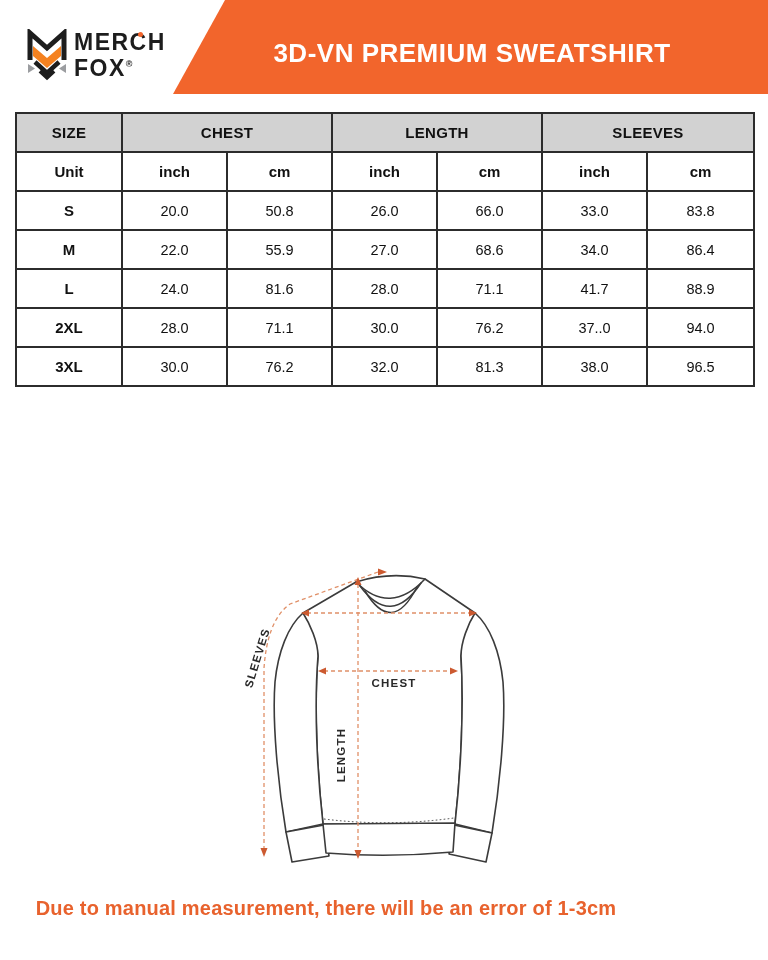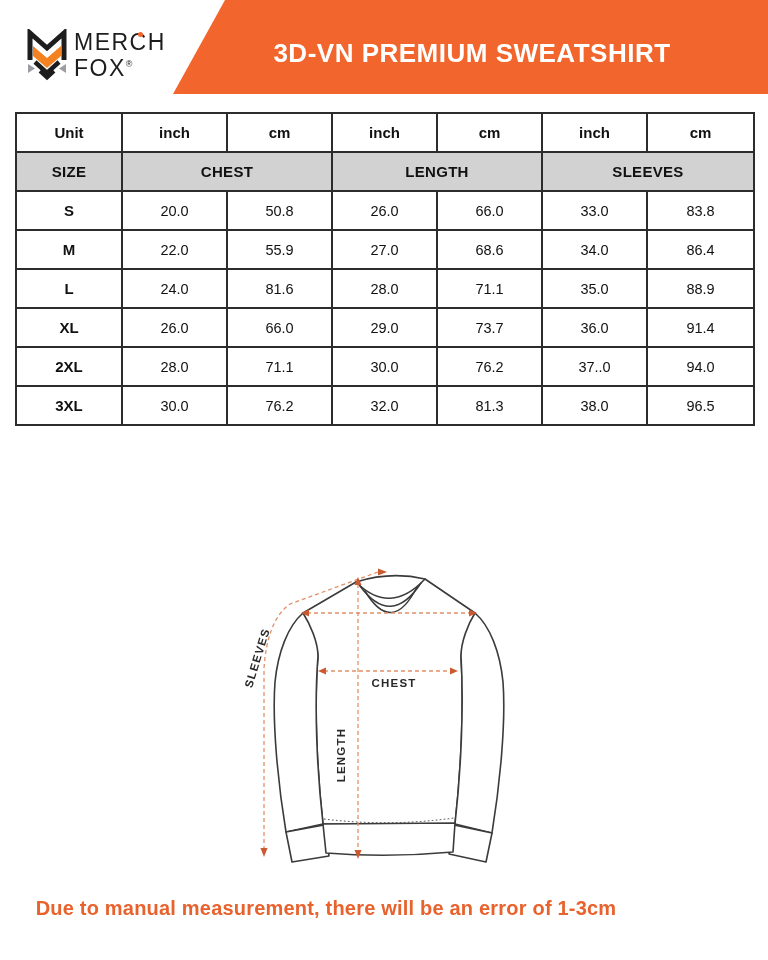--- a/index.html
+++ b/index.html
@@ -14,21 +14,21 @@
   
   .header{position:absolute;top:0;left:0;width:768px;height:94px;background:#fff;}
   .banner{position:absolute;top:0;left:0;width:768px;height:94px;background:var(--accent);
           clip-path:polygon(225px 0,768px 0,768px 94px,173px 94px);
           display:flex;flex-direction:column;justify-content:center;align-items:center;
           padding-left:210px;padding-right:34px;}
   .title-line{color:#fff;font-size:26px;font-weight:bold;line-height:34px;
               letter-spacing:.5px;text-align:center;white-space:nowrap;margin-top:12px;}
   .logo{position:absolute;left:27px;top:29px;display:flex;align-items:center;gap:7px;}
   .logo-text{display:flex;flex-direction:column;position:relative;}
-  .logo-line{font-size:23px;font-weight:400;letter-spacing:1.5px;line-height:22px;color:#1d1d1d;}
+  .logo-line{font-size:23px;font-weight:700;letter-spacing:1.5px;line-height:22px;color:#1d1d1d;}
   .logo-line .tm{font-size:9px;vertical-align:super;letter-spacing:0;}
   .logo-dot{position:absolute;left:64px;top:1px;width:5px;height:5px;border-radius:50%;
             background:var(--accent);}
 
   
   table.size-chart{position:absolute;top:112px;left:15px;border-collapse:collapse;
                    table-layout:fixed;width:738px;}
   .size-chart th,.size-chart td{border:2px solid var(--line);height:39px;padding:0;
                    text-align:center;vertical-align:middle;color:#111;font-size:15px;}
   .size-chart .group-cell{background:var(--gray);font-weight:bold;letter-spacing:.3px;}
@@ -82,34 +82,34 @@
     <col style="width:106px">
       <col style="width:105px">
       <col style="width:105px">
     <col style="width:105px">
       <col style="width:105px">
       <col style="width:105px">
       <col style="width:107px">
   </colgroup>
   <thead>
     <tr>
+        <th class="group-cell" colspan="1">SIZE</th>
+        <th class="group-cell" colspan="2">CHEST</th>
+        <th class="group-cell" colspan="2">LENGTH</th>
+        <th class="group-cell" colspan="2">SLEEVES</th>
+      </tr>
+    <tr>
         <th class="unit-cell">Unit</th>
         <th class="unit-cell">inch</th>
         <th class="unit-cell">cm</th>
         <th class="unit-cell">inch</th>
         <th class="unit-cell">cm</th>
         <th class="unit-cell">inch</th>
         <th class="unit-cell">cm</th>
       </tr>
-    <tr>
-        <th class="group-cell" colspan="1">SIZE</th>
-        <th class="group-cell" colspan="2">CHEST</th>
-        <th class="group-cell" colspan="2">LENGTH</th>
-        <th class="group-cell" colspan="2">SLEEVES</th>
-      </tr>
   </thead>
   <tbody>
       <tr>
         <th class="size-cell">S</th>
         <td class="measurement-cell">20.0</td>
         <td class="measurement-cell">50.8</td>
         <td class="measurement-cell">26.0</td>
         <td class="measurement-cell">66.0</td>
         <td class="measurement-cell">33.0</td>
         <td class="measurement-cell">83.8</td>
@@ -122,31 +122,22 @@
         <td class="measurement-cell">68.6</td>
         <td class="measurement-cell">34.0</td>
         <td class="measurement-cell">86.4</td>
       </tr>
       <tr>
         <th class="size-cell">L</th>
         <td class="measurement-cell">24.0</td>
         <td class="measurement-cell">81.6</td>
         <td class="measurement-cell">28.0</td>
         <td class="measurement-cell">71.1</td>
-        <td class="measurement-cell">35.0</td>
+        <td class="measurement-cell">41.7</td>
         <td class="measurement-cell">88.9</td>
-      </tr>
-      <tr>
-        <th class="size-cell">XL</th>
-        <td class="measurement-cell">26.0</td>
-        <td class="measurement-cell">66.0</td>
-        <td class="measurement-cell">29.0</td>
-        <td class="measurement-cell">73.7</td>
-        <td class="measurement-cell">36.0</td>
-        <td class="measurement-cell">91.4</td>
       </tr>
       <tr>
         <th class="size-cell">2XL</th>
         <td class="measurement-cell">28.0</td>
         <td class="measurement-cell">71.1</td>
         <td class="measurement-cell">30.0</td>
         <td class="measurement-cell">76.2</td>
         <td class="measurement-cell">37..0</td>
         <td class="measurement-cell">94.0</td>
       </tr>

